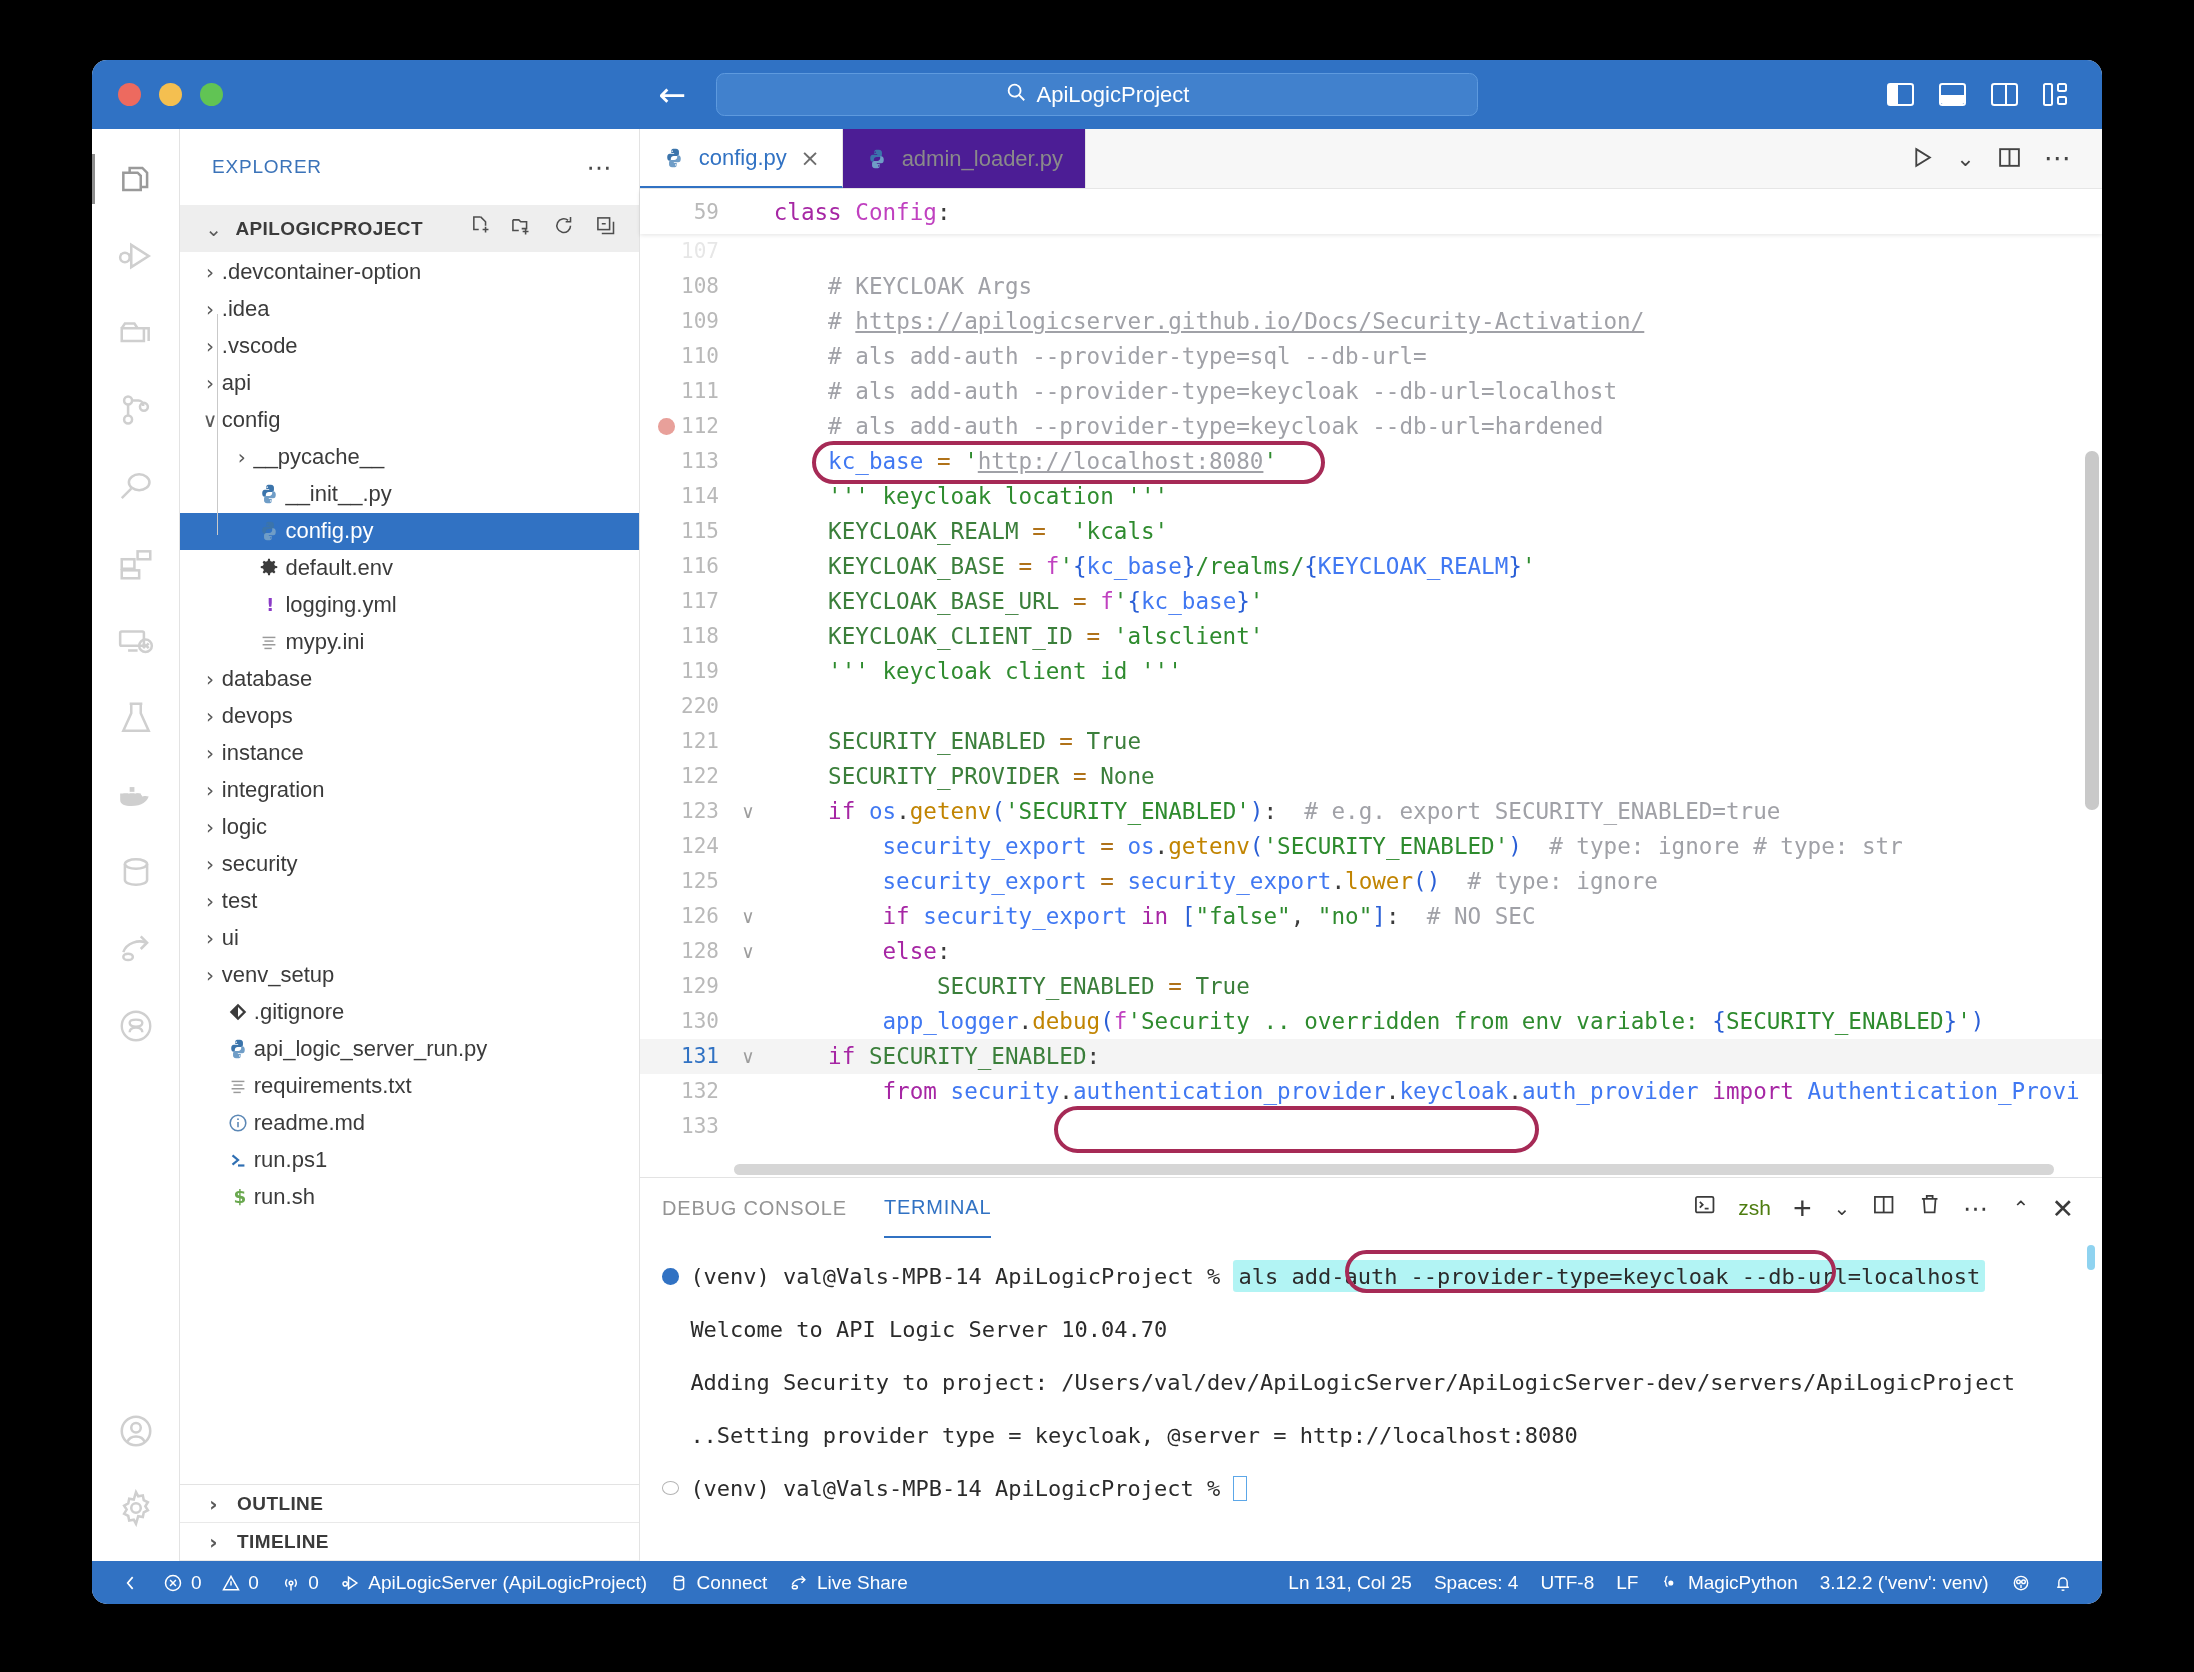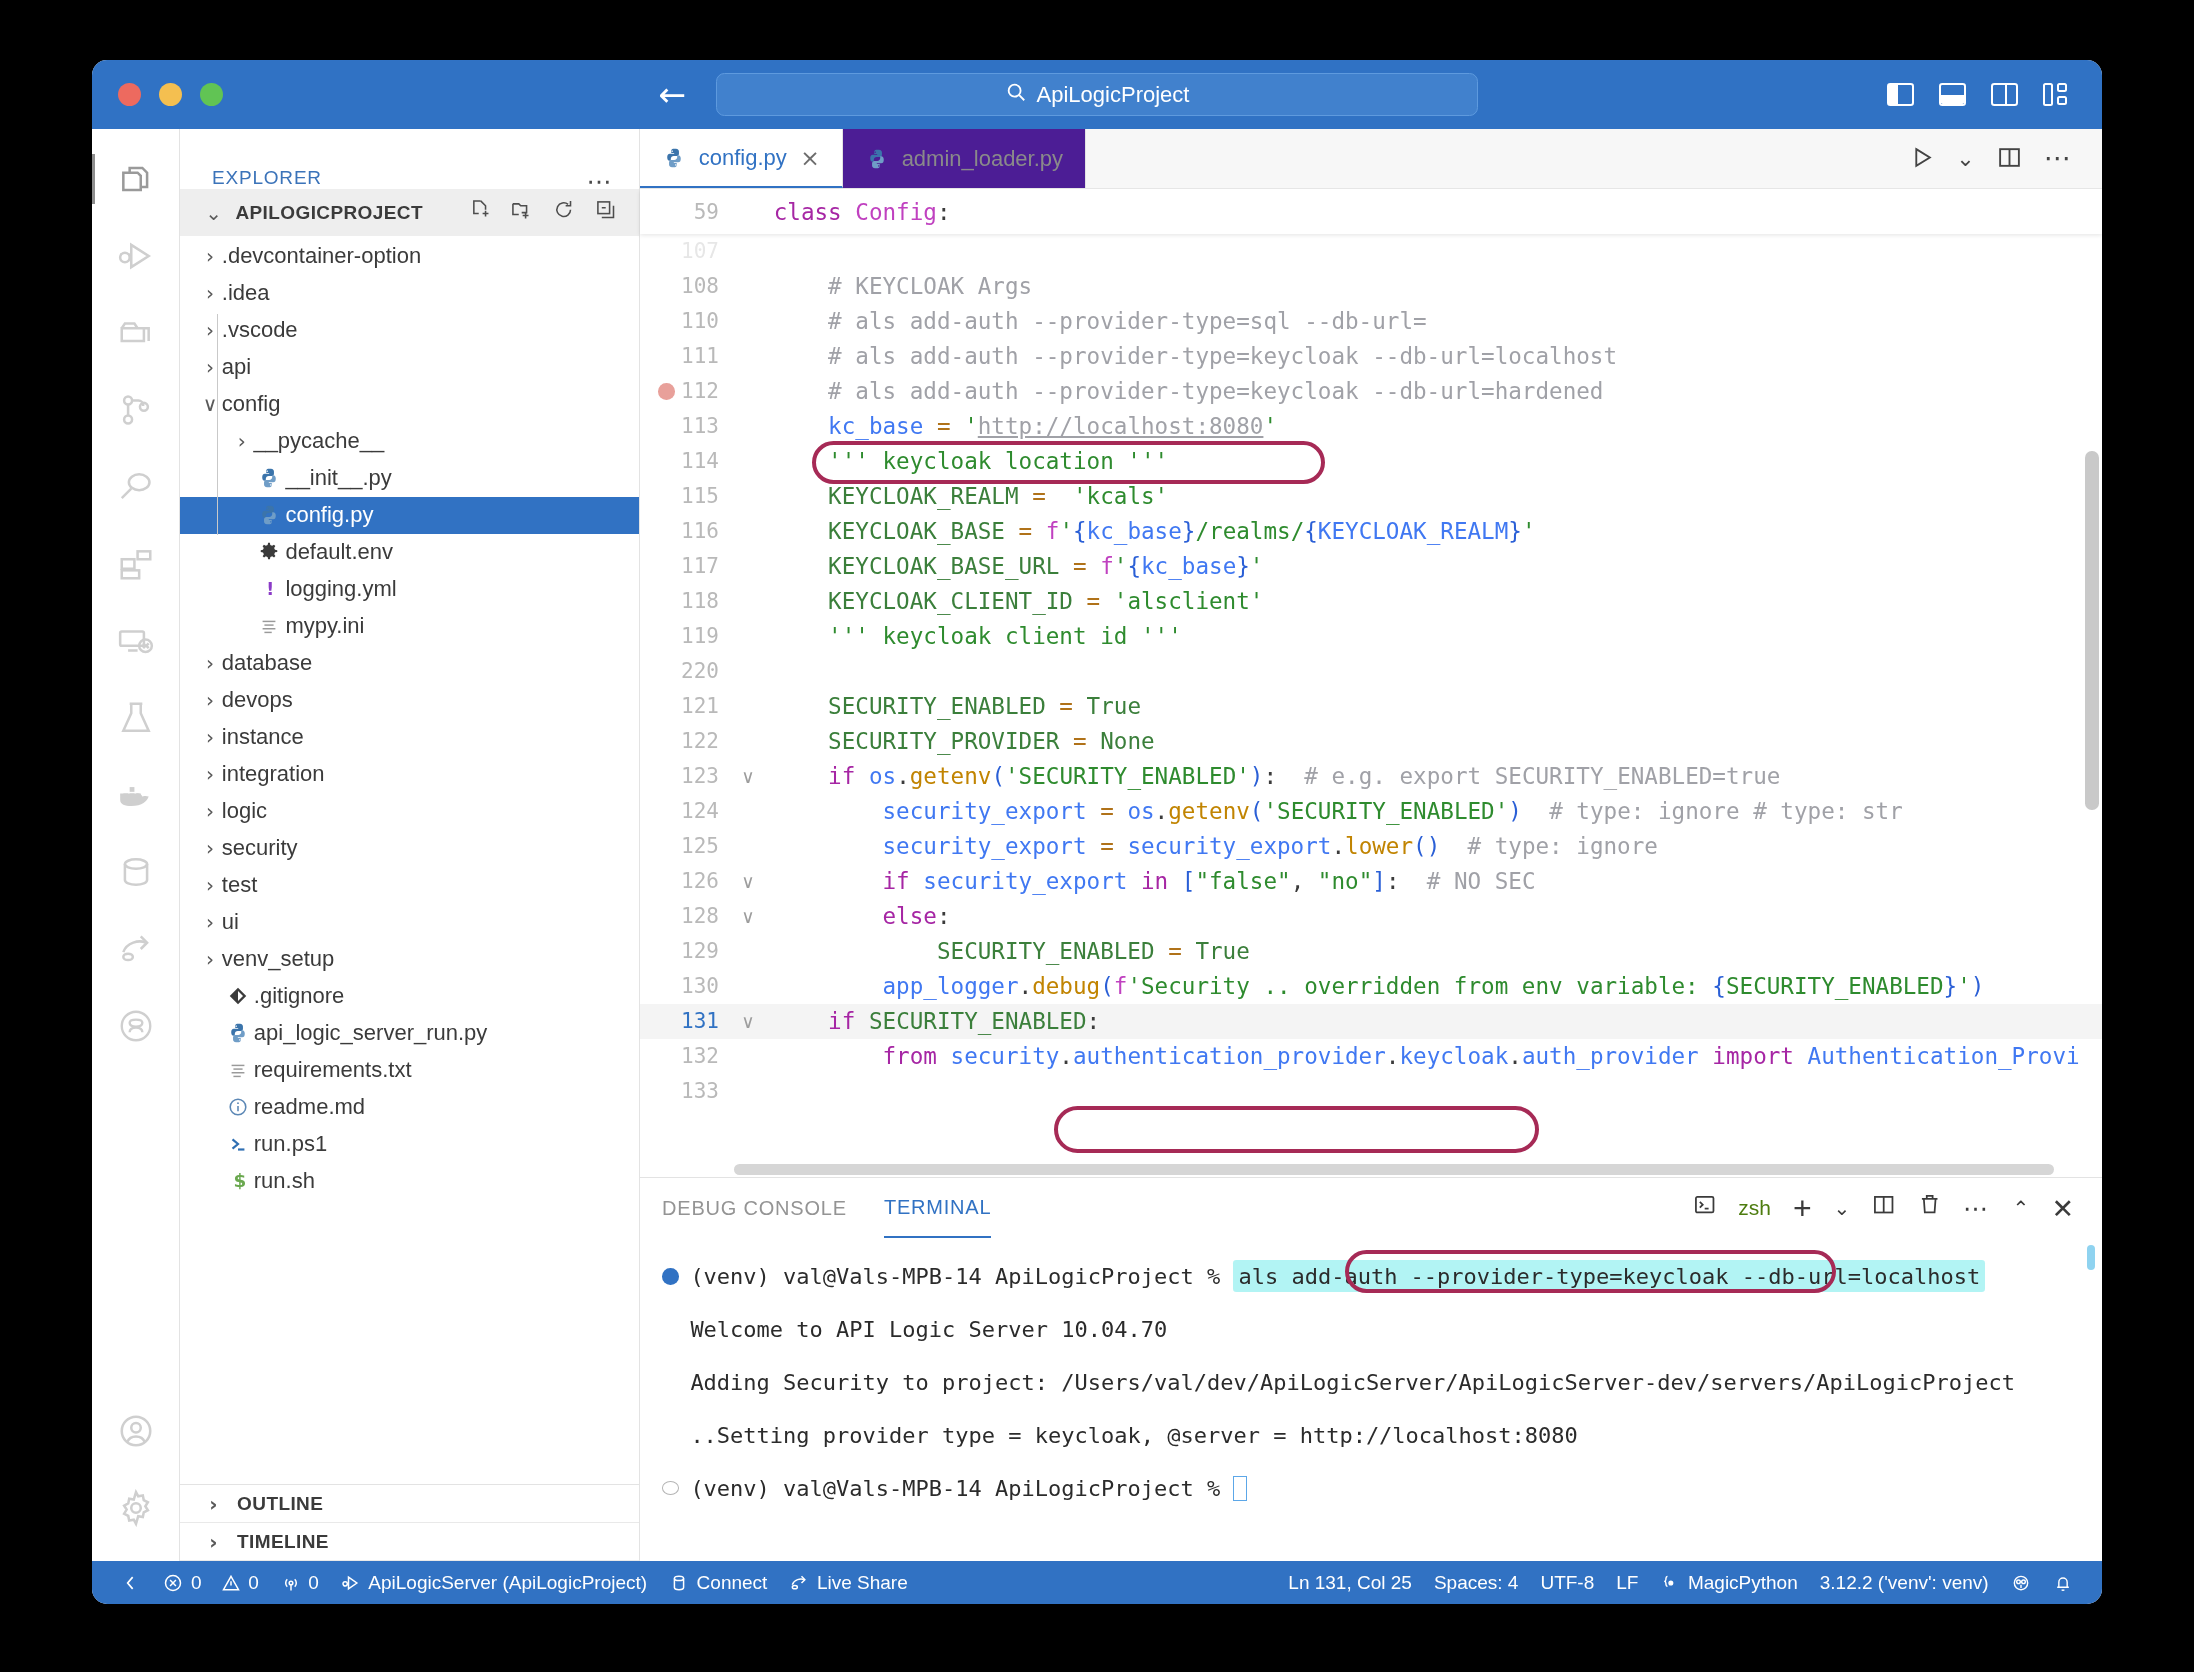--- a/index.html
+++ b/index.html
@@ -88,21 +88,21 @@
   
   #sidebar {
     width: 460px; flex: 0 0 460px;
     background: #ffffff;
     border-right: 0.8px solid #e3e3e3;
     display: flex; flex-direction: column;
     font-size: 22px; color: #3b3b3b;
     position: relative;
   }
   #sb-header {
-    height: 60px; display: flex; align-items: flex-end;
+    height: 76px; display: flex; align-items: center;
     padding: 0 25px 0 32px; justify-content: space-between;
   }
   #sb-title { font-size: 19px; letter-spacing: 0.8px; color: #3b73b9; }
   .dots { color: #4a4a4a; font-size: 25px; letter-spacing: 2.5px; line-height: 0.6; }
   #sb-root {
     height: 47px; background: #eeeeee;
     display: flex; align-items: center; padding: 0 22px 0 22px;
     justify-content: space-between;
   }
   #sb-root-left { display: flex; align-items: center; gap: 10px; }
@@ -619,20 +619,21 @@
 
       <div id="sticky">
         <span class="ln">59</span>
         <span class="fold"></span>
         <span class="ctext"><span class="k">class </span><span class="cl">Config</span><span class="pn">:</span></span>
       </div>
 
       <div id="code">
           <div class="cline" style="opacity: 0.35;"><span class="ln">107</span><span class="fold"></span><span class="ctext"></span></div>
           <div class="cline"><span class="ln">108</span><span class="fold"></span><span class="ctext"><span class="pn">    </span><span class="cm"># KEYCLOAK Args</span></span></div>
+          <div class="cline"><span class="ln">109</span><span class="fold"></span><span class="ctext"><span class="pn">    </span><span class="cm"># </span><span class="link">https://apilogicserver.github.io/Docs/Security-Activation/</span></span></div>
           <div class="cline"><span class="ln">110</span><span class="fold"></span><span class="ctext"><span class="pn">    </span><span class="cm"># als add-auth --provider-type=sql --db-url=</span></span></div>
           <div class="cline"><span class="ln">111</span><span class="fold"></span><span class="ctext"><span class="pn">    </span><span class="cm"># als add-auth --provider-type=keycloak --db-url=localhost</span></span></div>
           <div class="cline"><span class="bp"></span><span class="ln">112</span><span class="fold"></span><span class="ctext"><span class="pn">    </span><span class="cm"># als add-auth --provider-type=keycloak --db-url=hardened</span></span></div>
           <div class="cline"><span class="ln">113</span><span class="fold"></span><span class="ctext"><span class="pn">    </span><span class="va">kc_base </span><span class="op">= </span><span class="st">'</span><span class="st link">http://localhost:8080</span><span class="st">'</span></span></div>
           <div class="cline"><span class="ln">114</span><span class="fold"></span><span class="ctext"><span class="pn">    </span><span class="st">''' keycloak location '''</span></span></div>
           <div class="cline"><span class="ln">115</span><span class="fold"></span><span class="ctext"><span class="pn">    </span><span class="nm">KEYCLOAK_REALM </span><span class="op">= </span><span class="st"> 'kcals'</span></span></div>
           <div class="cline"><span class="ln">116</span><span class="fold"></span><span class="ctext"><span class="pn">    </span><span class="nm">KEYCLOAK_BASE </span><span class="op">= </span><span class="cl">f</span><span class="st">'</span><span class="br">{</span><span class="va">kc_base</span><span class="br">}</span><span class="st">/realms/</span><span class="br">{</span><span class="va">KEYCLOAK_REALM</span><span class="br">}</span><span class="st">'</span></span></div>
           <div class="cline"><span class="ln">117</span><span class="fold"></span><span class="ctext"><span class="pn">    </span><span class="nm">KEYCLOAK_BASE_URL </span><span class="op">= </span><span class="cl">f</span><span class="st">'</span><span class="br">{</span><span class="va">kc_base</span><span class="br">}</span><span class="st">'</span></span></div>
           <div class="cline"><span class="ln">118</span><span class="fold"></span><span class="ctext"><span class="pn">    </span><span class="nm">KEYCLOAK_CLIENT_ID </span><span class="op">= </span><span class="st">'alsclient'</span></span></div>
           <div class="cline"><span class="ln">119</span><span class="fold"></span><span class="ctext"><span class="pn">    </span><span class="st">''' keycloak client id '''</span></span></div>

